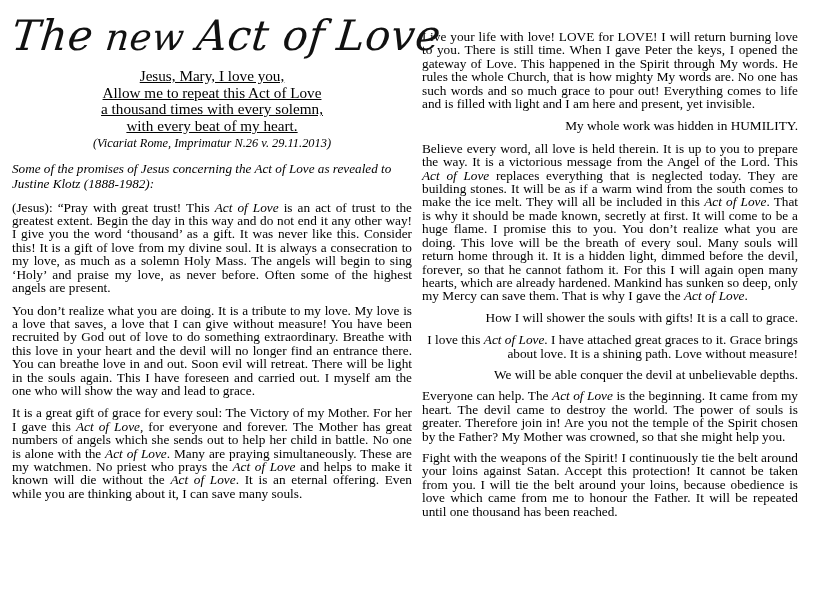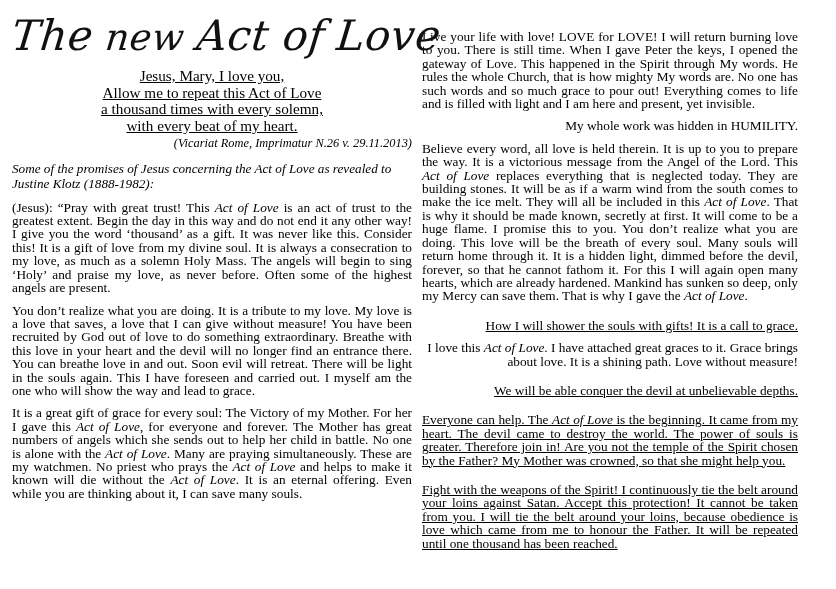--- a/index.html
+++ b/index.html
@@ -61,21 +61,21 @@
     text-align: center;
     margin: 10px 0 0 0;
     font-size: 15.2px;
     line-height: 16.6px;
   }
   .prayer div {
     white-space: nowrap;
     text-decoration: underline;
   }
   .imprimatur {
-    text-align: right;
+    text-align: center;
     font-style: italic;
     font-size: 12.4px;
     line-height: 15px;
     margin: 2px 0 0 0;
   }
   
   .lead-in {
     font-style: italic;
     font-size: 13.2px;
     line-height: 14.6px;
@@ -88,22 +88,21 @@
     line-height: 13.4px;
     text-align: justify;
     margin: 9px 0 0 0;
     hyphens: auto;
     -webkit-hyphens: auto;
   }
   .body-par.flush {
     text-align: right;
   }
   .body-par.tight {
-    margin-top: 16px;
-    text-decoration: underline;
+    margin-top: 8px;
   }
   .col-right .body-par:first-child {
     margin-top: 13px;
   }
   i, em {
     font-style: italic;
   }
 </style>
 </head>
 <body>

